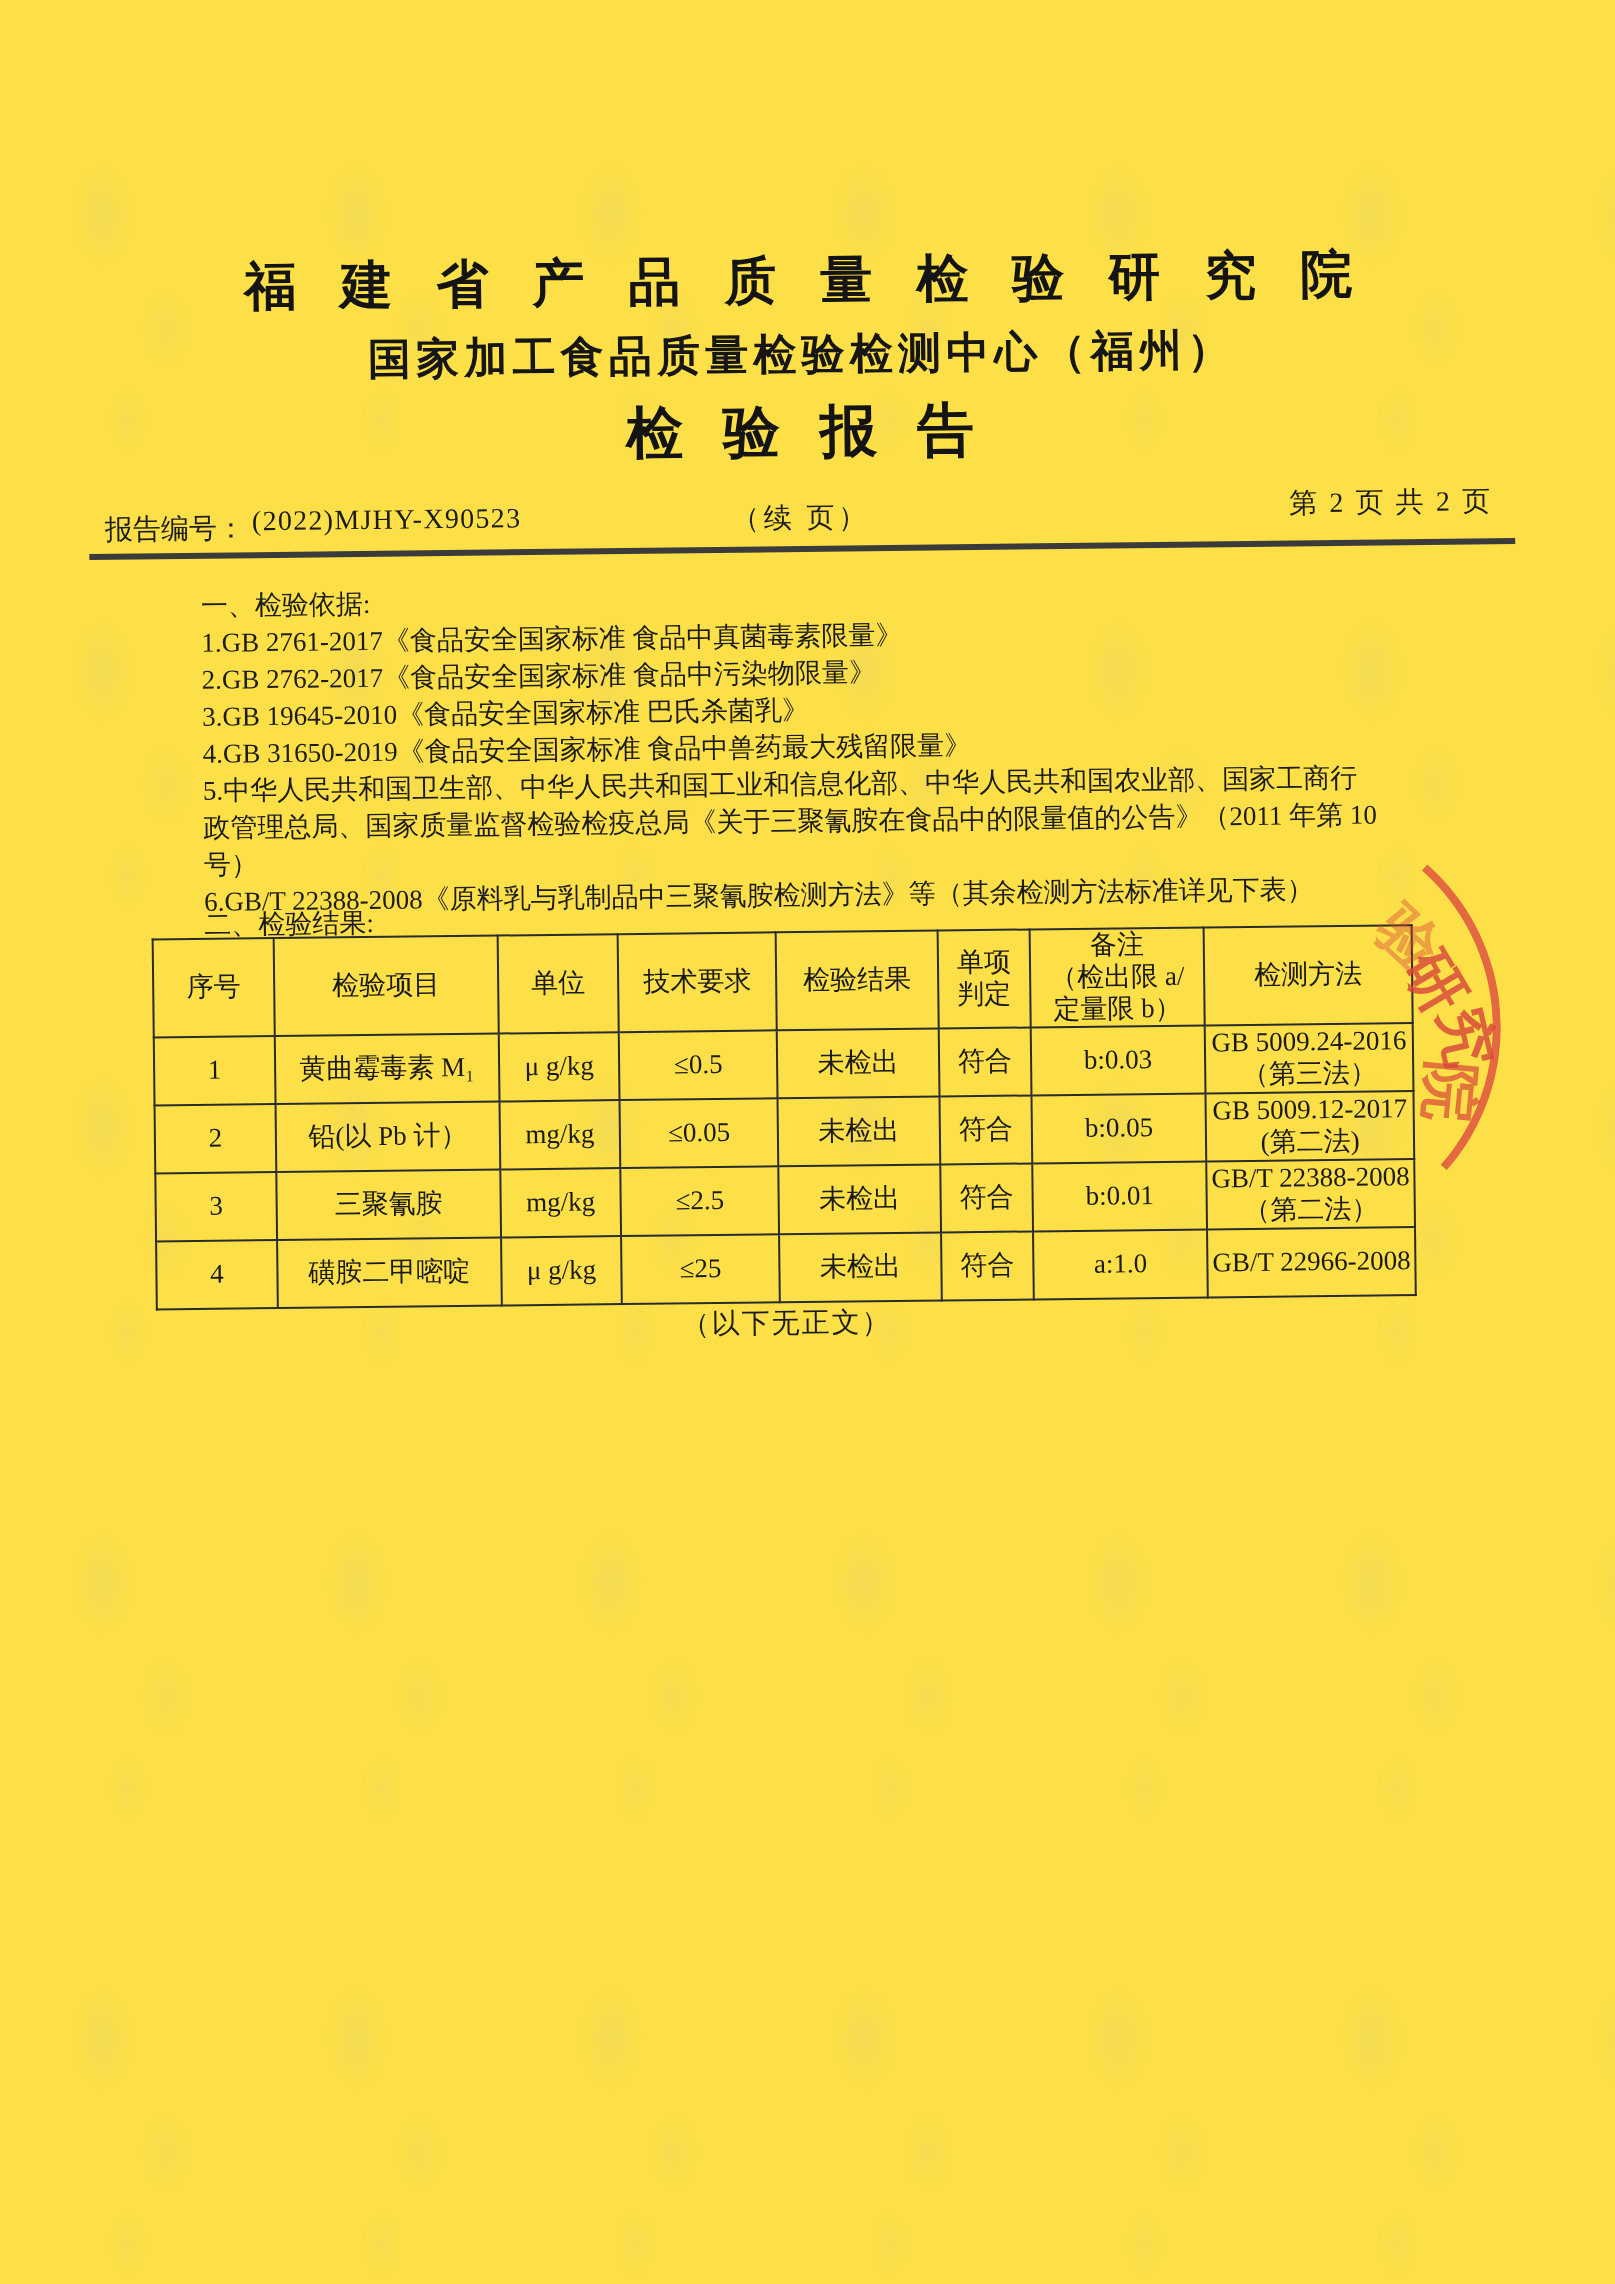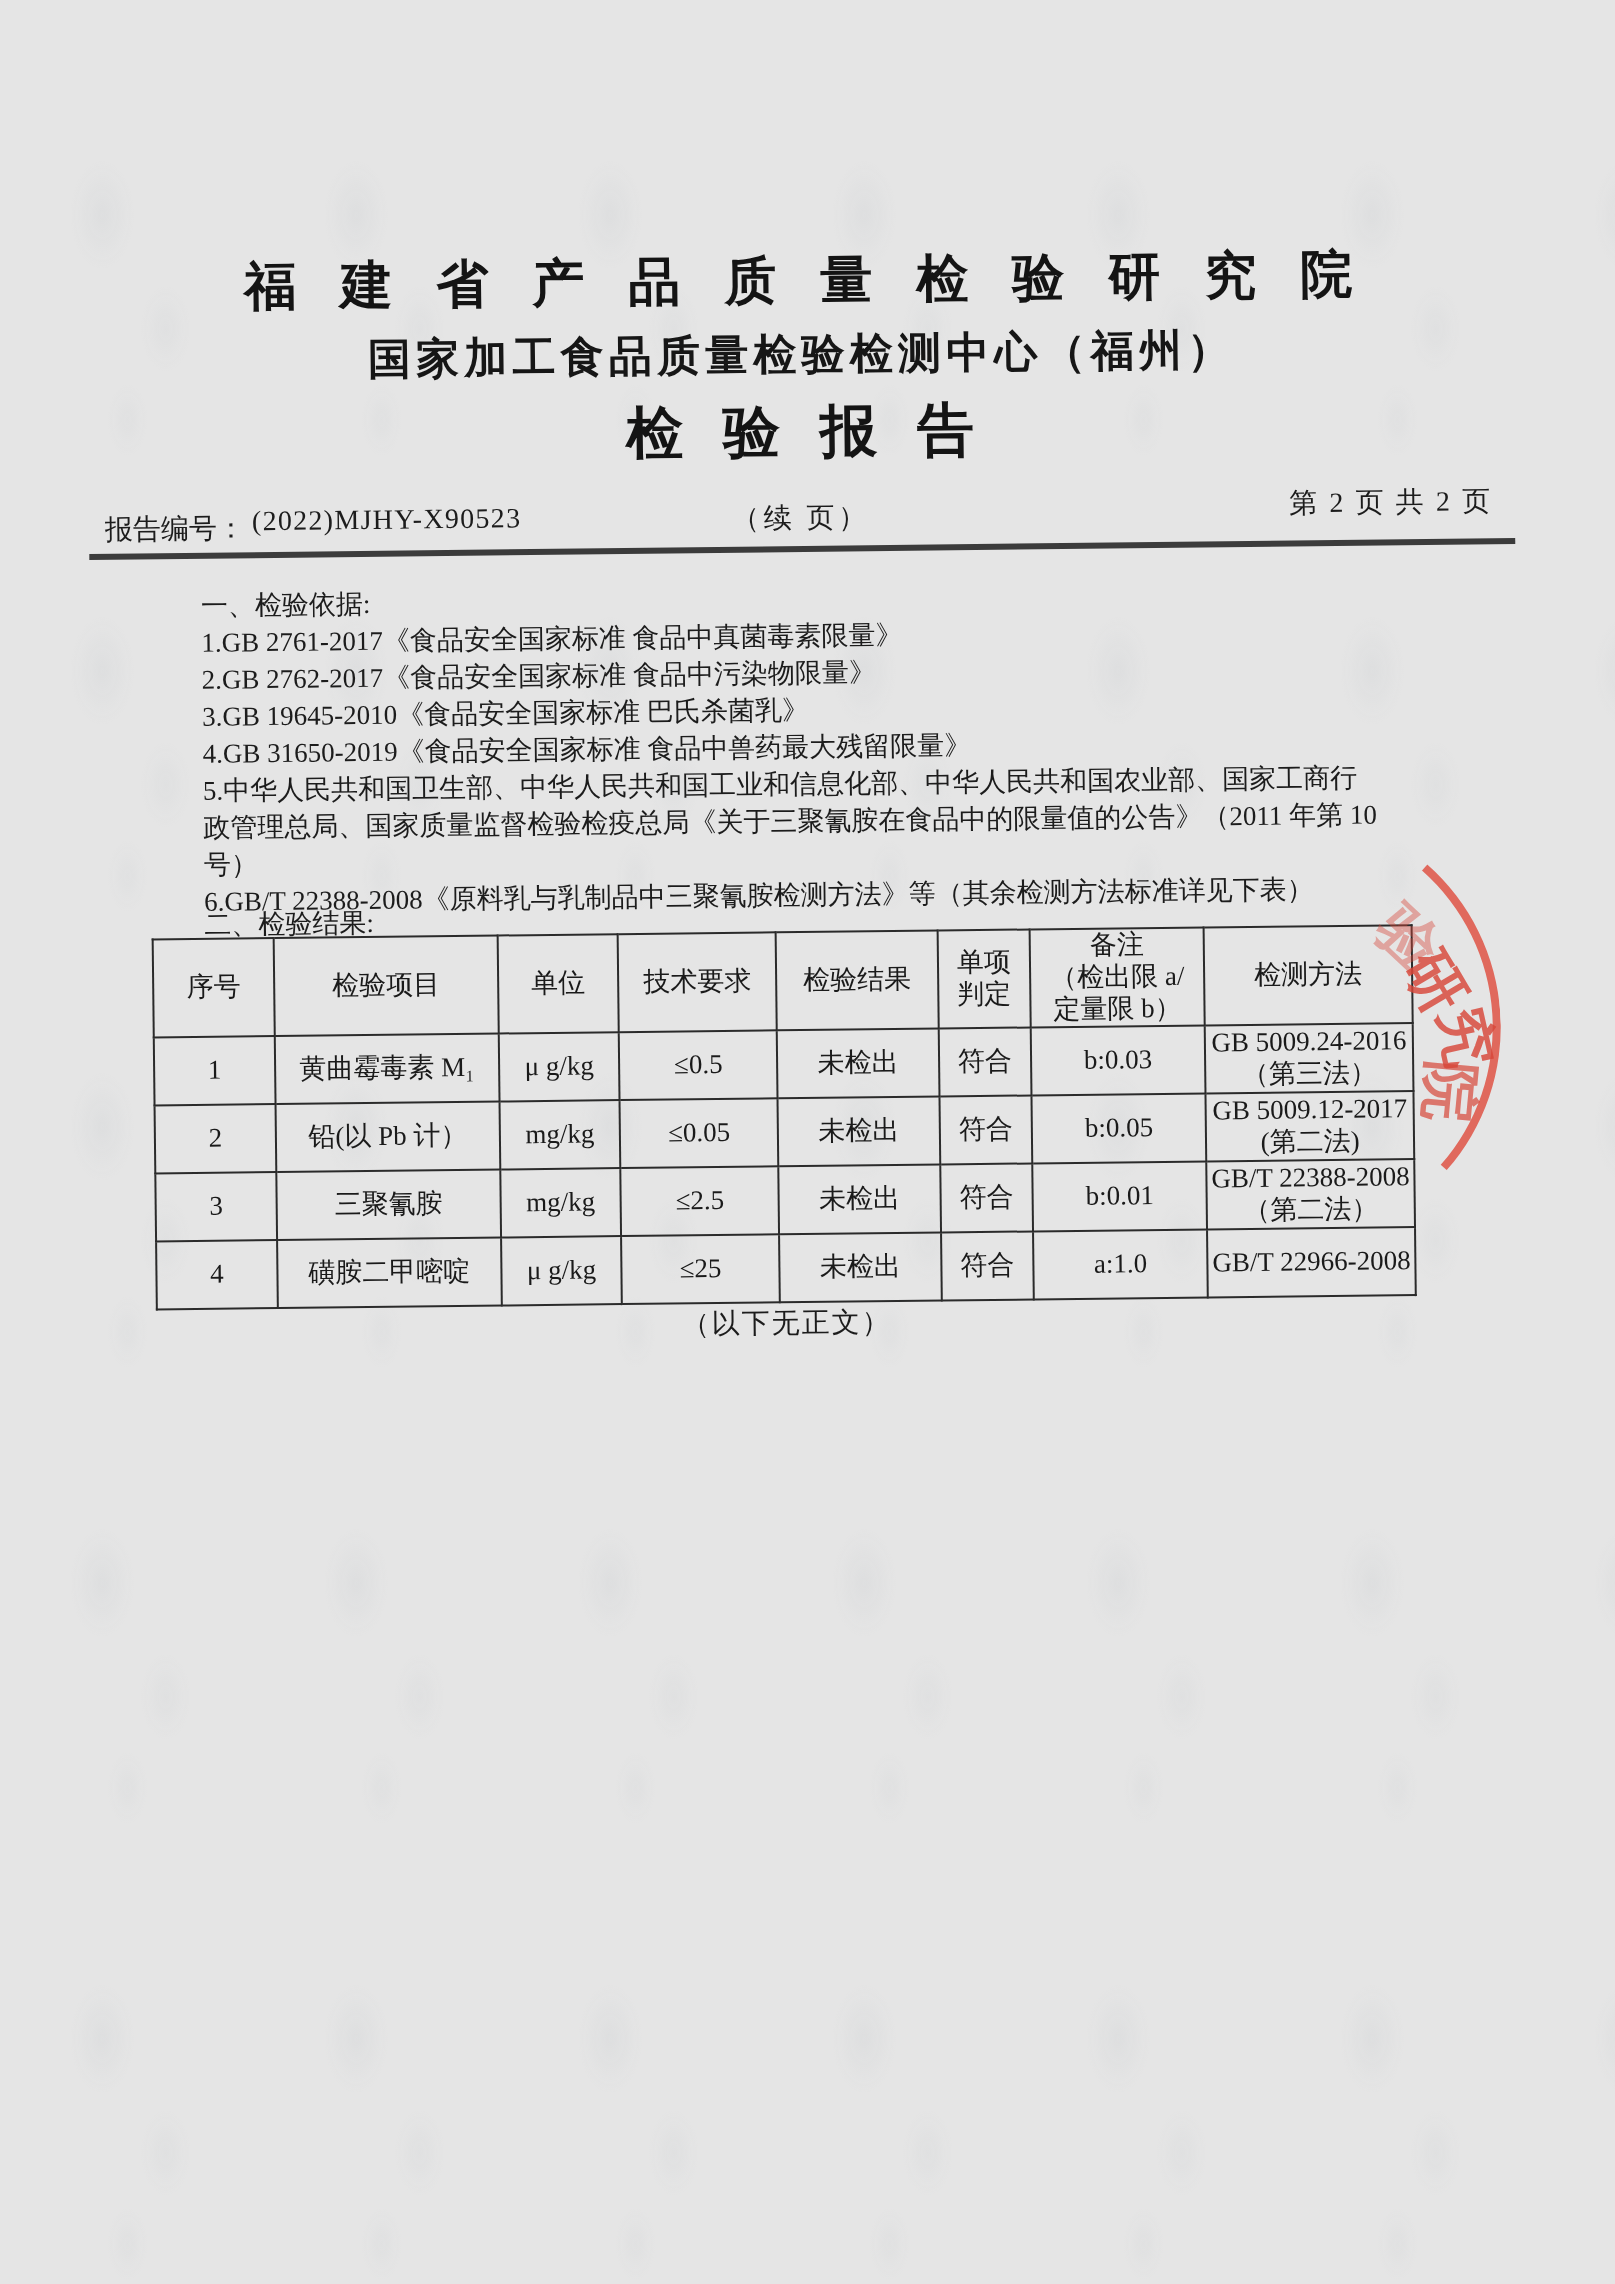--- a/index.html
+++ b/index.html
@@ -1,19 +1,19 @@
 <!DOCTYPE html>
 <html style="font-size:10.4px"><head>
 <meta charset="utf-8">
 <style>
   html,body{margin:0;padding:0;background:#ffffff;}
   .page{
     position:relative;
     width:1616px;height:2284px;
-    background:#e5e5e5;
+    background:#fde047;
     overflow:hidden;
     font-family:"Liberation Serif","DejaVu Serif",serif;
     color:#1c1c1c;
   }
   
   .watermarks{
     position:absolute;left:0;top:0;right:0;bottom:0;
     background-image:
       radial-gradient(ellipse 46px 78px at 30% 30%, rgba(160,168,176,0.10), transparent 70%),
       radial-gradient(ellipse 36px 62px at 55% 55%, rgba(160,168,176,0.08), transparent 70%),

